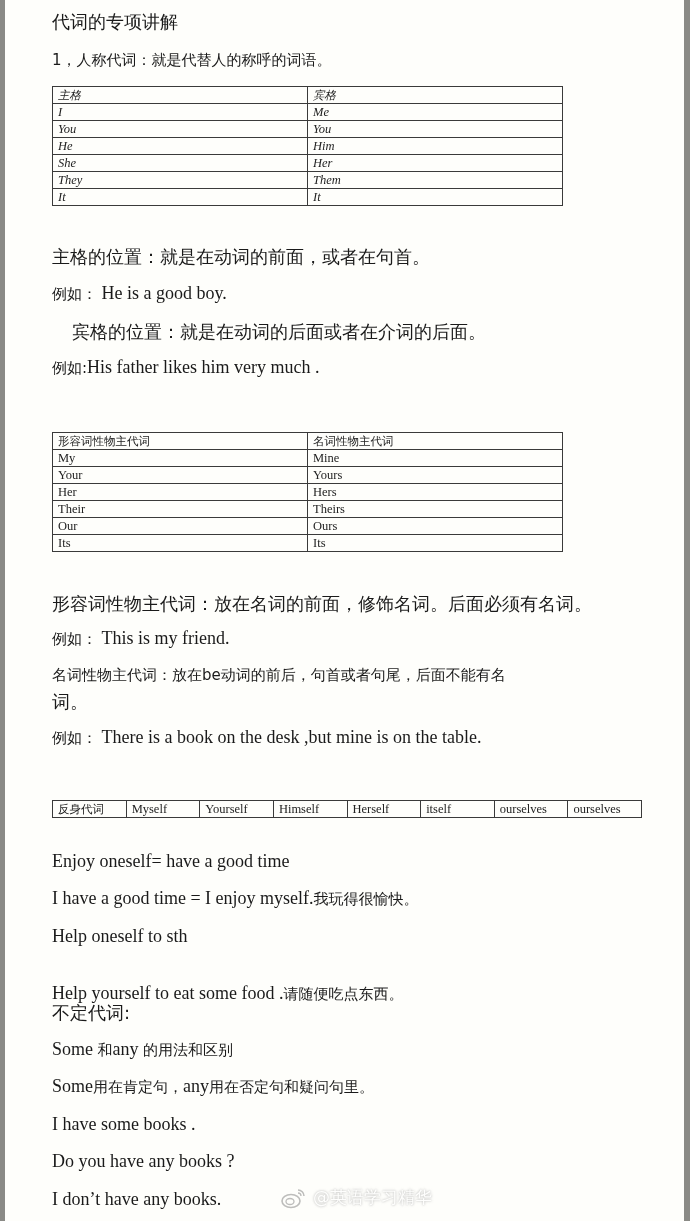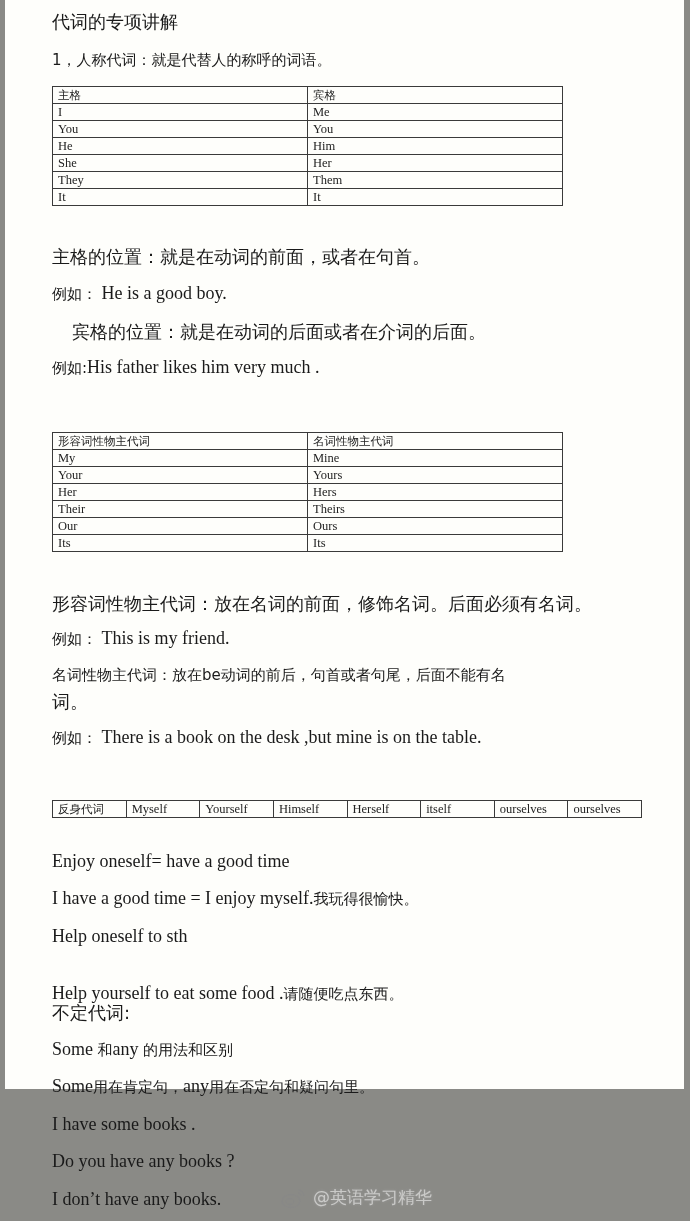--- a/index.html
+++ b/index.html
@@ -1,21 +1,21 @@
 <!DOCTYPE html>
 <html><head>
 <meta charset="utf-8">
 <style>
   html, body { margin:0; padding:0; }
   body {
     width:690px; height:1221px; overflow:hidden; position:relative;
     background:#8a8a86;
   }
   .page {
-    position:absolute; left:5px; top:0; width:679px; height:1089px;
+    position:absolute; left:5px; top:0; width:679px; height:1221px;
     background:#fefefb;
   }
   .t {
     position:absolute; left:47px; white-space:nowrap; color:#1a1a1a;
   }
   .cjk { font-family:"DejaVu Sans", sans-serif; font-size:18px; }
   .ser { font-family:"Liberation Serif", serif; font-size:18px; }
   .mix { font-family:"Liberation Serif", "DejaVu Sans", serif; font-size:18px; }
   .mix .zh { font-family:"DejaVu Sans", sans-serif; font-size:15px; }
   .title { font-size:18px; }
@@ -23,21 +23,21 @@
   table.grid {
     position:absolute; left:47px; border-collapse:collapse;
     font-family:"Liberation Serif", serif; font-size:12.5px; color:#222;
   }
   table.grid td {
     border:1.5px solid #3a3a3a; padding:0 5px; height:16px; line-height:16px;
     vertical-align:top;
   }
   table.grid td.zh { font-family:"DejaVu Sans", sans-serif; font-size:11.5px; }
   .t1 { top:86px; width:511px; }
-  .t1 td { width:50%; }
+  .t1 td { width:50%;font-style:italic; }
   .t2 { top:432px; width:511px; }
   .t2 td { width:50%; }
   .t3 { top:800px; width:590px; }
   .t3 td { height:32px; line-height:16px; width:12.5%; padding:1px 6px; white-space:normal; word-break:break-all; }
 
   .watermark {
     position:absolute; left:276px; top:1186px; display:flex; align-items:flex-end;
     gap:6px; opacity:0.55;
   }
   .wb-icon { width:26px; height:22px; }

